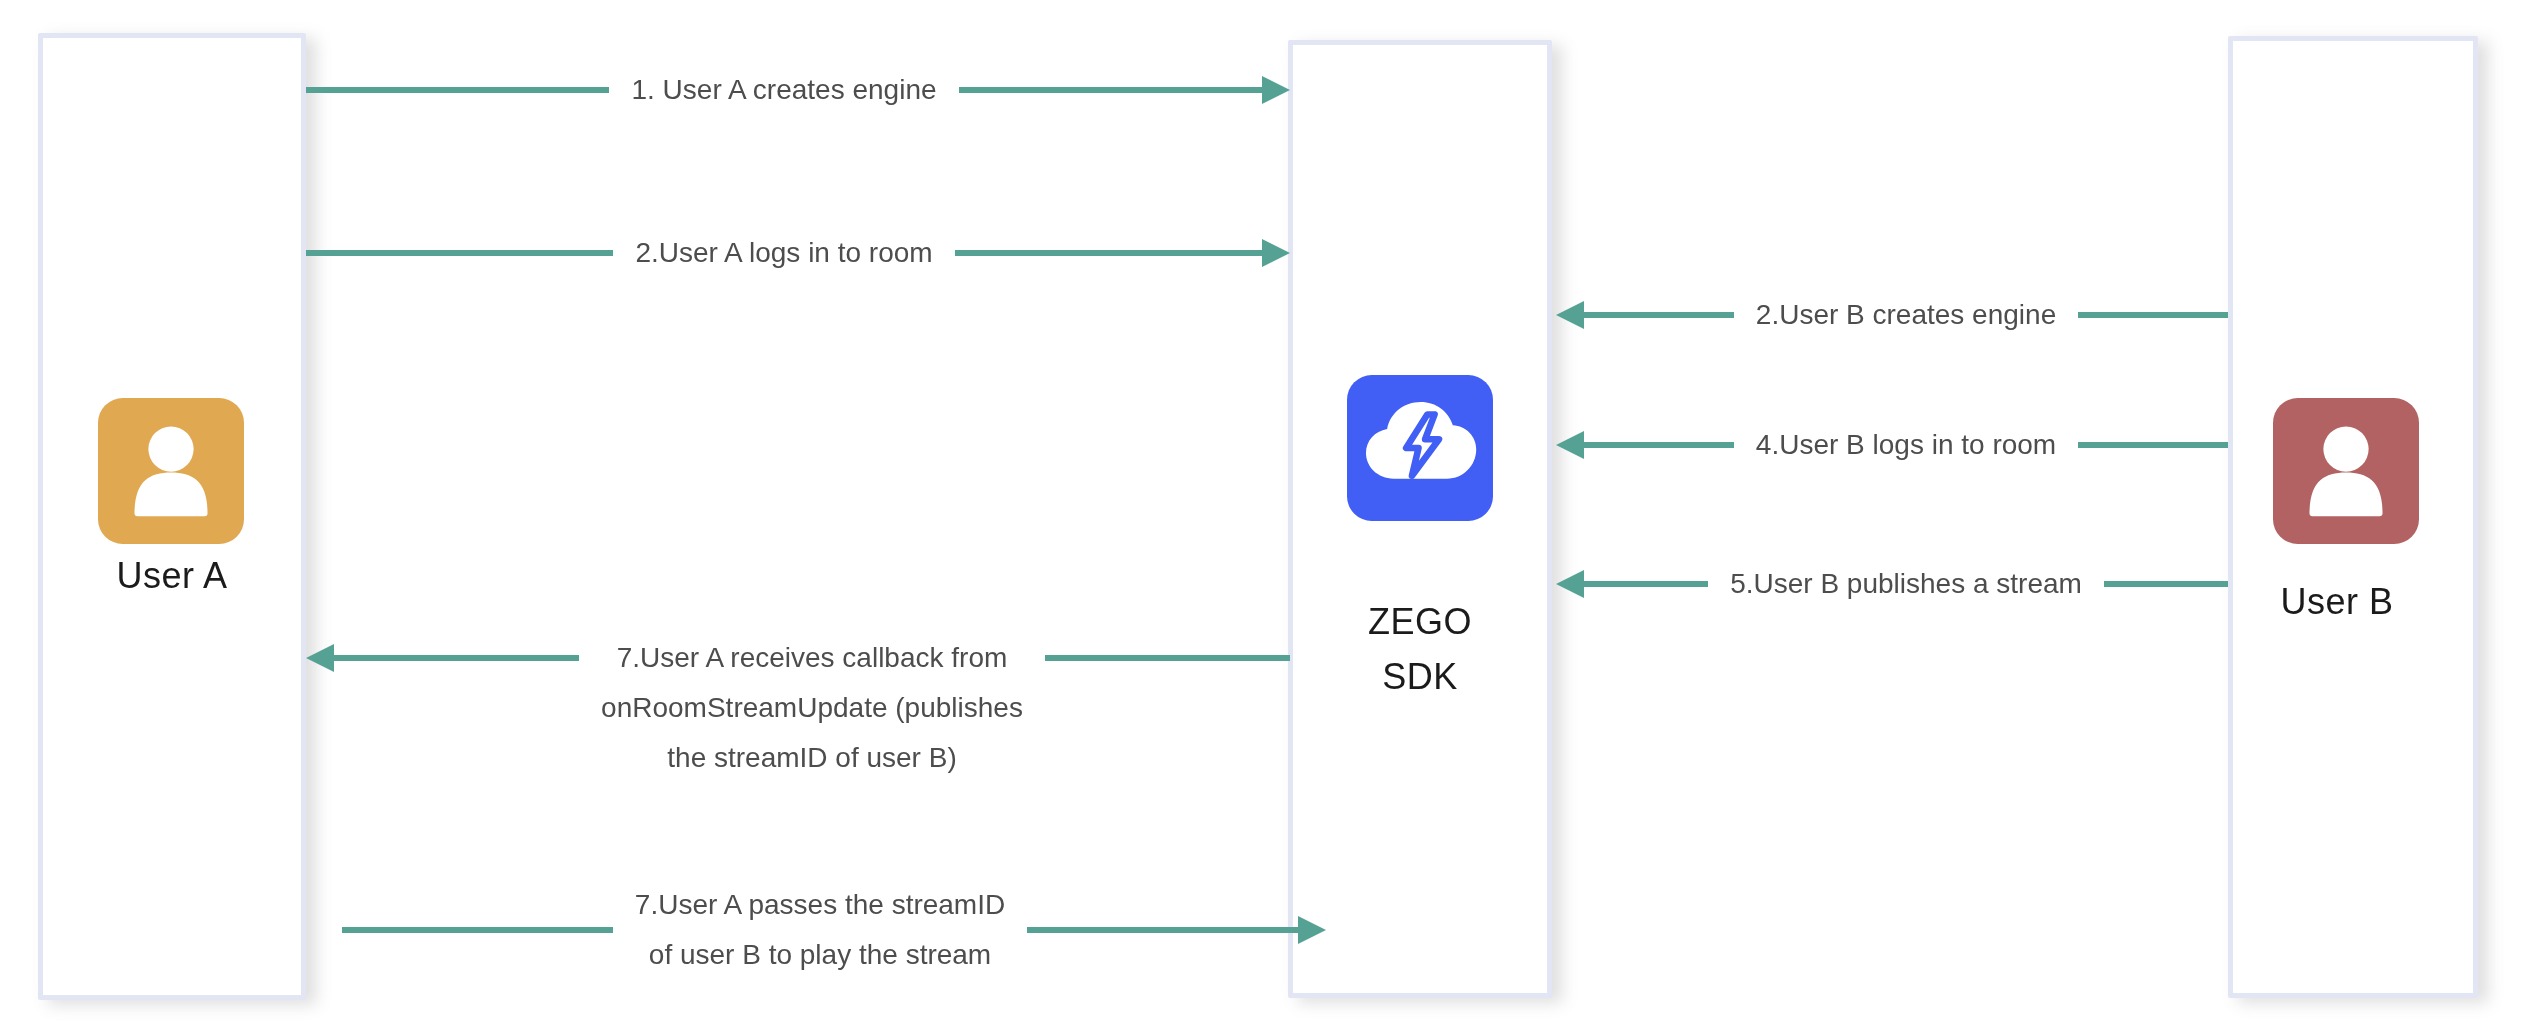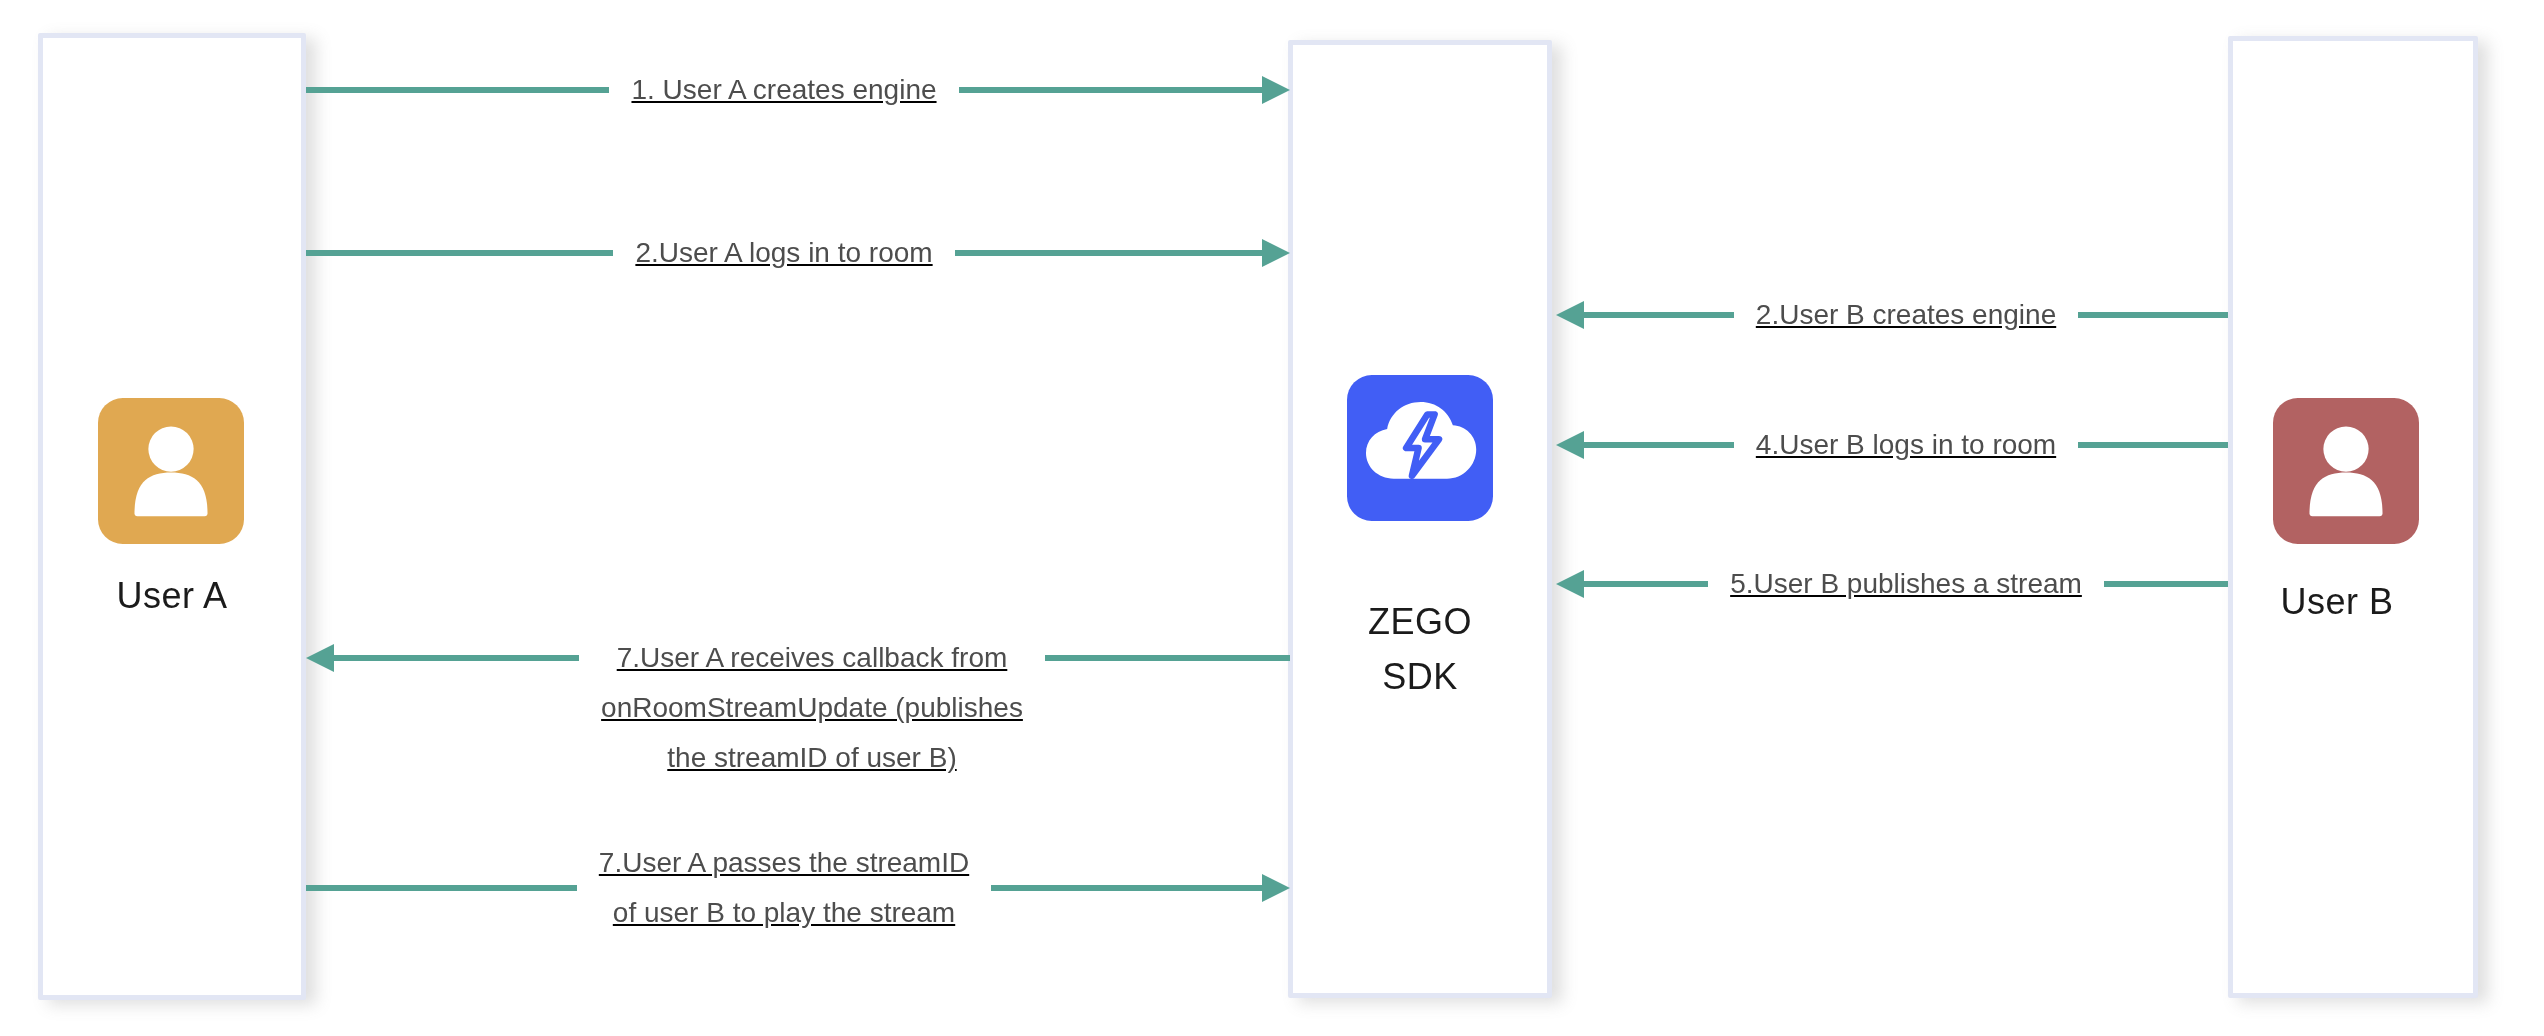--- a/index.html
+++ b/index.html
@@ -35,46 +35,46 @@
   .fill-a{fill:var(--user-a);}
   .fill-b{fill:var(--user-b);}
   .fill-sdk{fill:var(--sdk);}
   .stroke-sdk{stroke:var(--sdk);}
 
   
   .actor-name{
     position:absolute;text-align:center;color:var(--name-text);
     font-size:36px;line-height:44px;letter-spacing:0.5px;
   }
-  .name-a{left:38px;width:268px;top:574px;}
+  .name-a{left:38px;width:268px;top:554px;}
   .name-sdk{left:1288px;width:264px;top:556px;line-height:55px;margin-top:38px;}
   .name-b{left:2228px;width:218px;top:580px;}
 
   
-  .arrow{position:absolute;display:flex;align-items:center;height:28px;text-decoration:underline;}
+  .arrow{position:absolute;display:flex;align-items:center;height:28px;}
   .arrow .seg{height:6px;background:var(--teal);flex:1 1 0;}
   .arrow .lbl{
     flex:0 0 auto;padding:0 22px;font-size:28px;line-height:50px;
     color:var(--arrow-text);text-align:center;white-space:nowrap;
   }
   .head-r{flex:0 0 auto;width:0;height:0;
     border-top:14px solid transparent;border-bottom:14px solid transparent;
     border-left:28px solid var(--teal);}
   .head-l{flex:0 0 auto;width:0;height:0;
     border-top:14px solid transparent;border-bottom:14px solid transparent;
     border-right:28px solid var(--teal);}
   .a-left{left:306px;width:984px;}
   .a-right{left:1556px;width:672px;}
   .a1{top:76px;}
   .a2{top:239px;}
   .a3{top:301px;}
   .a4{top:431px;justify-content:center;}
   .a5{top:570px;}
   .a6{top:644px;}
-  .a7{top:874px;}
+  .a7{top:916px;margin-left:36px;}
   .a6 .lbl{transform:translateY(50px);} 
 </style>
 </head>
 <body>
 
 <div class="canvas">
 
   <div class="lifeline box-a"></div>
   <div class="lifeline box-sdk"></div>
   <div class="lifeline box-b"></div>

